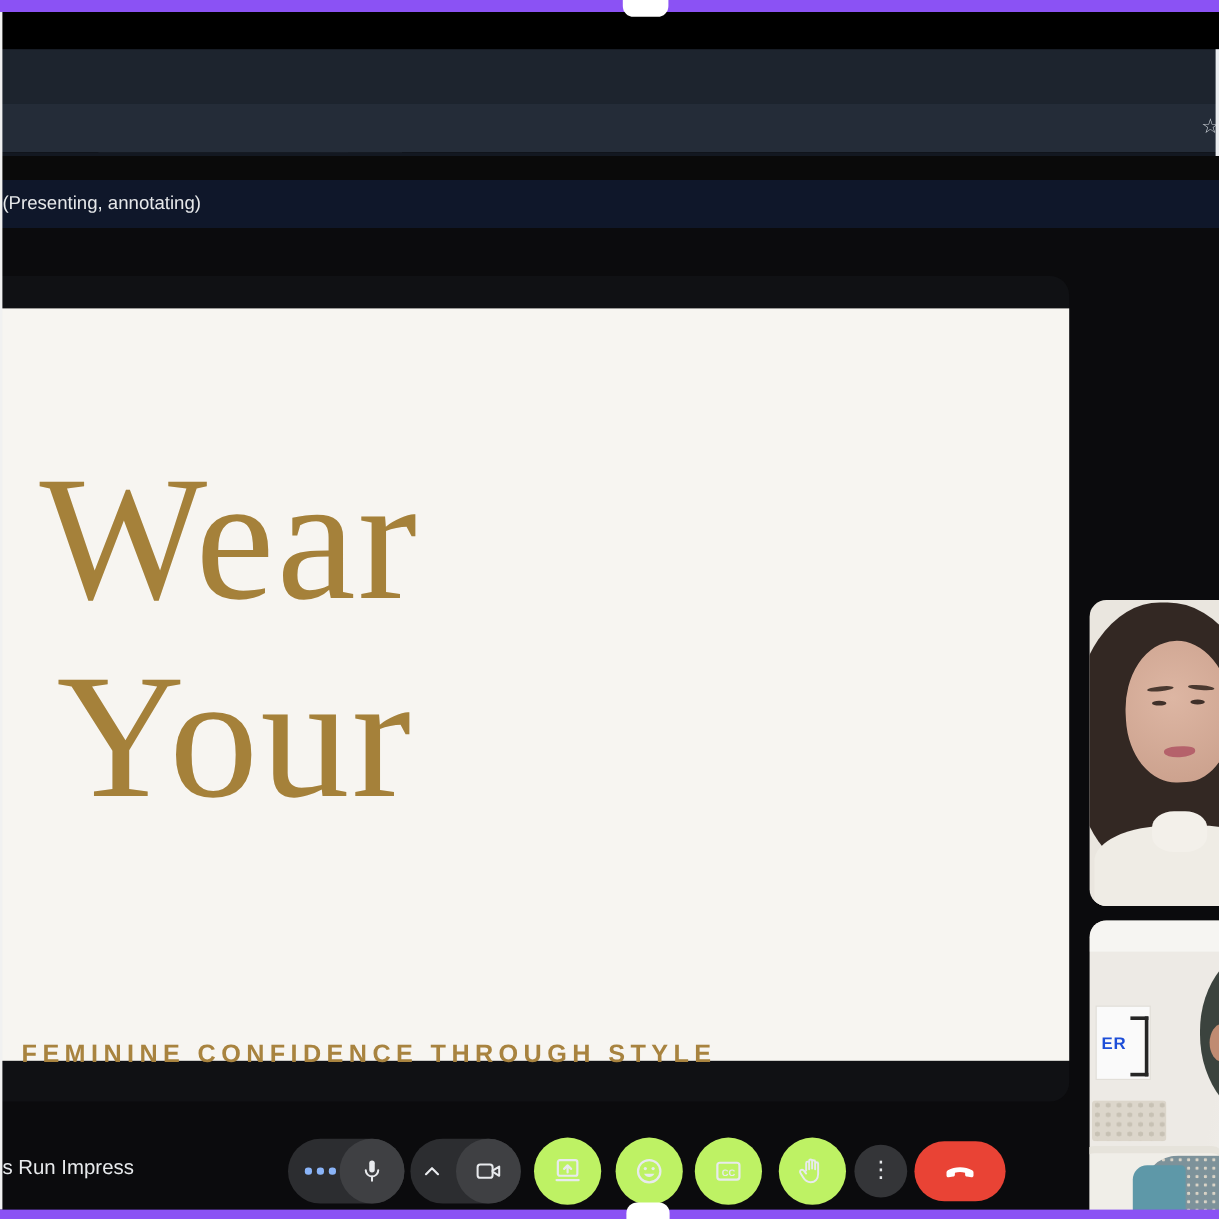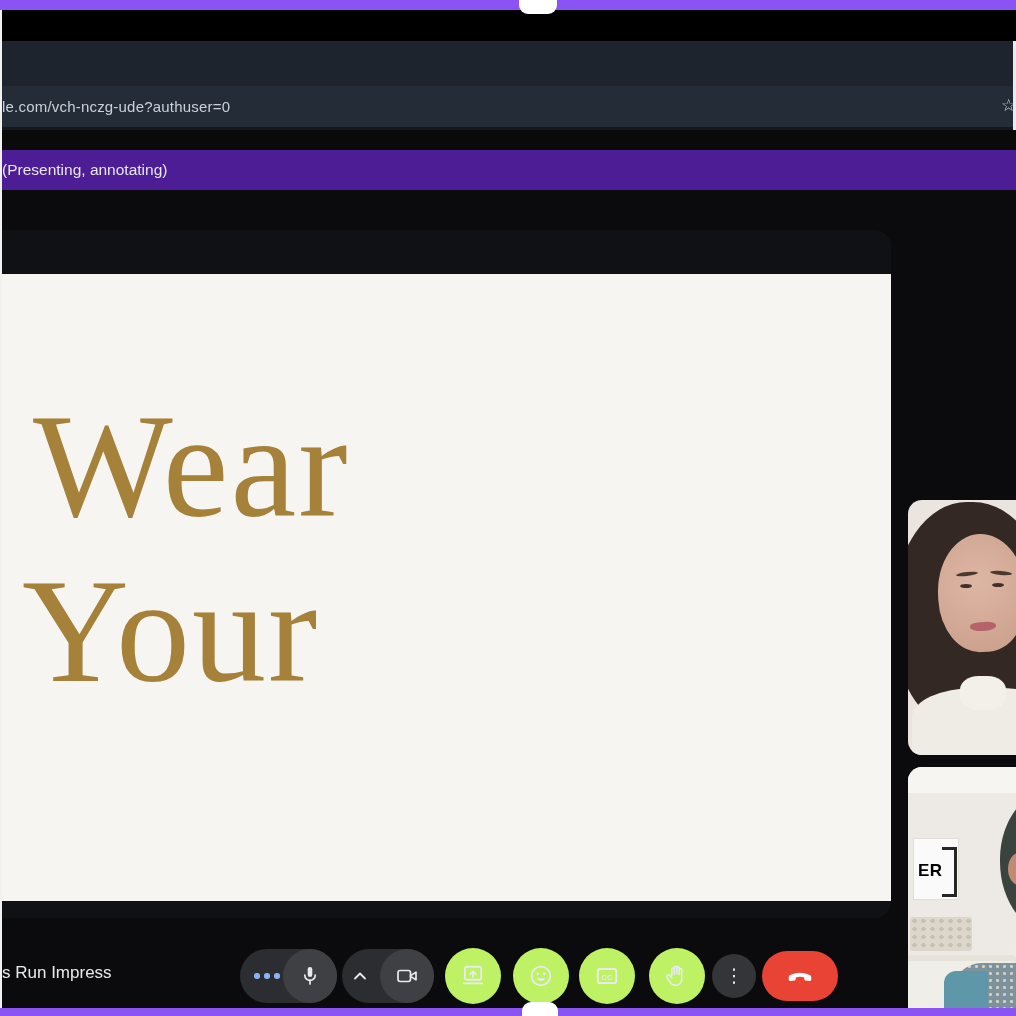--- a/index.html
+++ b/index.html
@@ -39,31 +39,31 @@
   .tab-close svg{display:block;}
   .new-tab{top:53px;left:344px;width:22px;height:22px;color:#c8cdd3;font-size:22px;line-height:22px;text-align:center;}
 
   .urlrow{top:86px;left:0;width:1016px;height:41px;background:#242c38;}
   .url-text{top:0;left:2px;height:41px;line-height:41px;font-size:15px;color:#ccd1d8;letter-spacing:.2px;}
   .star{top:0;left:1001px;height:41px;line-height:40px;font-size:17px;color:#c9ced4;}
   .chrome-line{top:127px;left:0;width:1016px;height:3px;background:#131821;}
   .black-gap{top:130px;left:0;width:1016px;height:20px;background:#0a0a0a;}
 
   
-  .banner{top:150px;left:0;width:1016px;height:40px;background:#4c1d95;}
+  .banner{top:150px;left:0;width:1016px;height:40px;background:#0f172a;}
   .banner-text{top:0;left:2px;height:40px;line-height:40px;font-size:15.5px;color:#e6e8ea;}
 
   
   .stage{top:190px;left:0;width:1016px;height:818px;background:#0b0b0d;}
   .share-tile{top:40px;left:-16px;width:907px;height:688px;background:#101114;border-radius:16px;overflow:hidden;}
-  .slide{position:absolute;top:27px;left:16px;width:992px;height:627px;background:#f7f5f1;margin-top:17px;}
+  .slide{position:absolute;top:27px;left:16px;width:992px;height:627px;background:#f7f5f1;}
   .slide-line{position:absolute;font-family:"Liberation Serif",serif;font-weight:400;
       font-size:148px;line-height:1;color:#a5813a;letter-spacing:2px;}
   .sl1{left:33px;top:118px;}
-  .sl2{left:22px;top:283px;}
+  .sl2{left:47px;top:283px;}
   .sl3{left:38px;top:428px;}
   .slide-sub{position:absolute;left:18px;top:610px;font-size:21px;font-weight:600;
       letter-spacing:4.5px;color:#a8833f;}
 
   
   .p-tile{border-radius:14px;overflow:hidden;}
   .p1{top:310px;left:908px;width:170px;height:255px;background:linear-gradient(105deg,#eae6df 55%,#dcd7cd);}
   .p1 .hair{position:absolute;left:-14px;top:2px;width:158px;height:230px;background:#332823;border-radius:46% 50% 44% 46%;}
   .p1 .face{position:absolute;left:30px;top:34px;width:88px;height:118px;background:radial-gradient(circle at 45% 40%,#ddb6a3,#c99e8a);border-radius:50% 50% 46% 46%;transform:rotate(-3deg);}
   .p1 .brow{position:absolute;width:22px;height:4px;background:#4a3930;border-radius:50%;}
@@ -72,21 +72,21 @@
   .p1 .eye{position:absolute;width:12px;height:4px;background:#3f3029;border-radius:50%;}
   .p1 .e1{left:52px;top:84px;}
   .p1 .e2{left:84px;top:83px;}
   .p1 .lips{position:absolute;left:62px;top:122px;width:26px;height:9px;background:#b5626b;border-radius:45% 45% 55% 55%;transform:rotate(-3deg);}
   .p1 .sweater{position:absolute;left:4px;top:188px;width:150px;height:70px;background:#efece5;border-radius:42% 42% 0 0;}
   .p1 .collar{position:absolute;left:52px;top:176px;width:46px;height:34px;background:#f3f0ea;border-radius:40%;}
 
   .p2{top:577px;left:908px;width:170px;height:258px;background:linear-gradient(100deg,#edeae5 60%,#f4f2ef);}
   .p2 .ceil{position:absolute;left:0;top:0;width:170px;height:26px;background:#f6f5f2;}
   .p2 .sign{position:absolute;left:6px;top:72px;width:44px;height:60px;background:#fafafa;box-shadow:0 0 0 1px #e2dfd9;}
-  .p2 .sign-text{position:absolute;left:4px;top:22px;font-size:17px;font-weight:bold;color:#000000;letter-spacing:.5px;}
+  .p2 .sign-text{position:absolute;left:4px;top:22px;font-size:14px;font-weight:bold;color:#1d4ed8;letter-spacing:.5px;}
   .p2 .bracket{position:absolute;left:28px;top:8px;width:12px;height:44px;border-top:3.5px solid #262626;border-right:3.5px solid #262626;border-bottom:3.5px solid #262626;}
   .p2 .niche{position:absolute;left:2px;top:150px;width:62px;height:34px;background:#dcd6cb;border-radius:3px;
       background-image:radial-gradient(#c7c1b4 2px,transparent 2.5px);background-size:9px 8px;}
   .p2 .couch{position:absolute;left:-6px;top:188px;width:118px;height:56px;background:#f0eee8;border-radius:10px;box-shadow:inset 0 6px 0 #e6e3db;}
   .p2 .hair{position:absolute;left:92px;top:20px;width:120px;height:150px;background:#3b433e;border-radius:48% 50% 46% 50%;}
   .p2 .ear{position:absolute;left:100px;top:86px;width:22px;height:32px;background:#c08b72;border-radius:50%;}
   .p2 .shirt{position:absolute;left:44px;top:196px;width:140px;height:70px;background:#7d929a;border-radius:30px 0 0 0;
       background-image:radial-gradient(#d9d3c6 1.3px,transparent 1.6px);background-size:7px 7px;}
   .p2 .sleeve{position:absolute;left:36px;top:204px;width:44px;height:60px;background:#5e98a8;border-radius:12px 4px 0 0;}
 
@@ -144,36 +144,36 @@
       <div class="abs tab-close">
         <svg width="17" height="17" viewBox="0 0 17 17">
           <path d="M4.5 4.5l8 8M12.5 4.5l-8 8" stroke="#c3c8cd" stroke-width="1.6" stroke-linecap="round"></path>
         </svg>
       </div>
     </div>
     <div class="abs new-tab">+</div>
   </div>
 
   <div class="abs urlrow">
-    <div class="abs url-text">le.com/vch-nczg-ude?authuser=0</div>
     <div class="abs star">☆</div>
   </div>
   <div class="abs chrome-line"></div>
   <div class="abs black-gap"></div>
 
   <div class="abs banner">
     <div class="abs banner-text">(Presenting, annotating)</div>
   </div>
 
   <div class="abs stage">
 
     <div class="abs share-tile">
       <div class="slide">
         <div class="slide-line sl1">Wear</div>
         <div class="slide-line sl2">Your</div>
+        <div class="slide-sub">FEMININE CONFIDENCE THROUGH STYLE</div>
       </div>
     </div>
 
     <div class="abs p-tile p1">
       <div class="hair"></div>
       <div class="face"></div>
       <div class="brow b1"></div>
       <div class="brow b2"></div>
       <div class="eye e1"></div>
       <div class="eye e2"></div>

